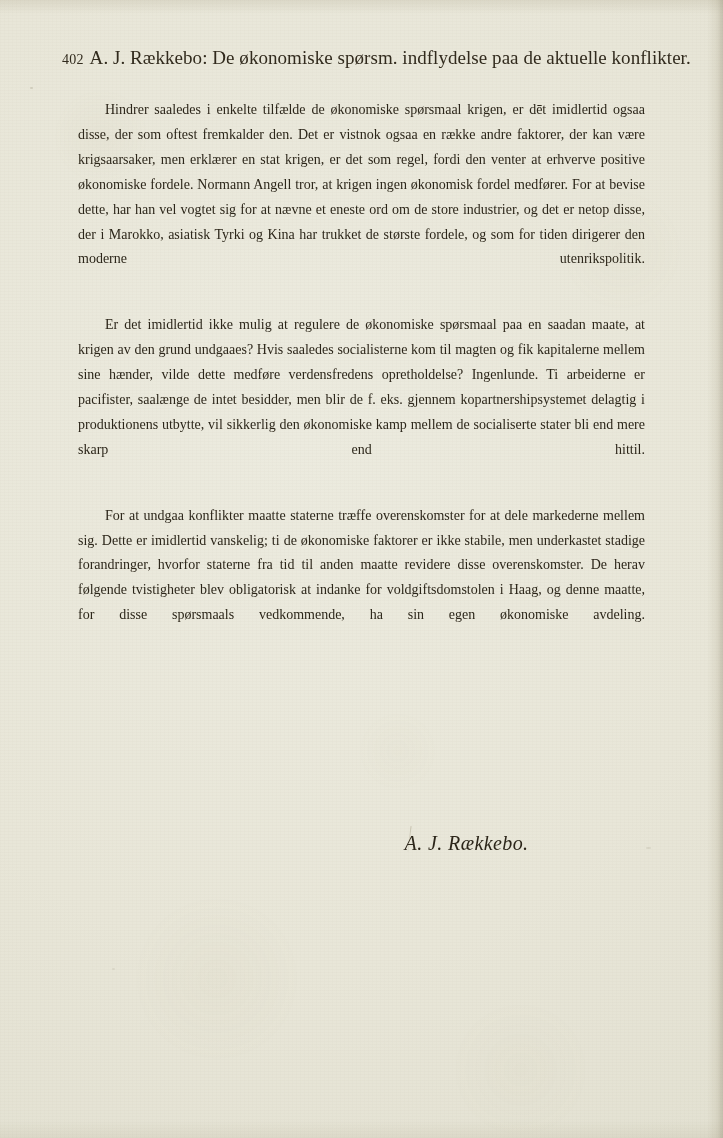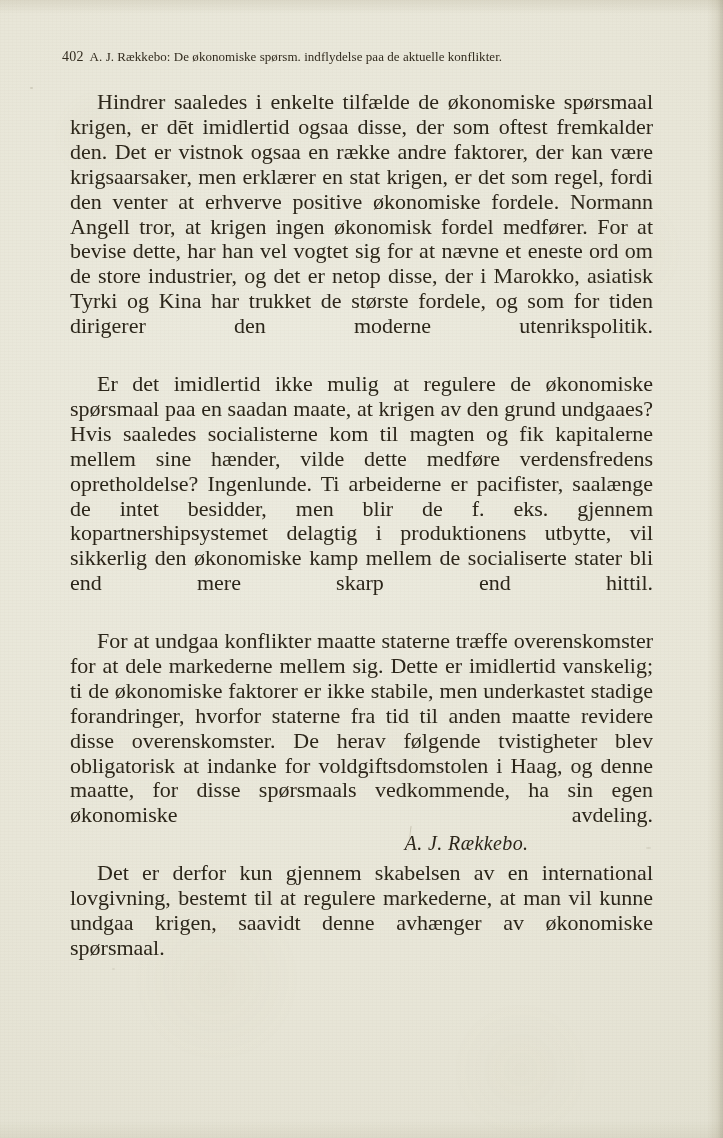--- a/index.html
+++ b/index.html
@@ -88,36 +88,36 @@
     white-space: nowrap;
     color: #312a1d;
     line-height: 1;
   }
   .folio {
     font-size: 14px;
     letter-spacing: .2px;
     vertical-align: baseline;
   }
   .head-title {
-    font-size: 13px;
+    font-size: 19px;
     letter-spacing: .05px;
     margin-left: 6px;
     vertical-align: baseline;
   }
 
   
   #body-text {
     position: absolute;
     left: 0;
     top: 82px;
     width: 599px;
   }
   p.para {
-    margin: 8px;
-    font-size: 22px;
+    margin: 16px;
+    font-size: 14px;
     line-height: 24.9px;
     text-align: justify;
     text-indent: 27px;
     -webkit-hyphens: none;
     hyphens: none;
     word-spacing: .2px;
   }
   p.para:last-of-type { text-align: justify; }
 
   
@@ -169,21 +169,20 @@
   <div id="content">
 
     <div id="running-head">
       <span class="folio">402</span><span class="head-title">A. J. Rækkebo:  De økonomiske spørsm. indflydelse paa de aktuelle konflikter.</span>
     </div>
 
     <div id="body-text">
       <p class="para">Hindrer saaledes i enkelte tilfælde de økonomiske spørsmaal krigen, er dēt imidlertid ogsaa disse, der som oftest fremkalder den. Det er vistnok ogsaa en række andre faktorer, der kan være krigsaarsaker, men erklærer en stat krigen, er det som regel, fordi den venter at erhverve positive økonomiske fordele. Normann Angell tror, at krigen ingen økonomisk fordel medfører. For at bevise dette, har han vel vogtet sig for at nævne et eneste ord om de store industrier, og det er netop disse, der i Marokko, asiatisk Tyrki og Kina har trukket de største fordele, og som for tiden dirigerer den moderne utenrikspolitik.</p>
       <p class="para">Er det imidlertid ikke mulig at regulere de økonomiske spørsmaal paa en saadan maate, at krigen av den grund undgaaes? Hvis saaledes socialisterne kom til magten og fik kapitalerne mellem sine hænder, vilde dette medføre verdensfredens opretholdelse? Ingenlunde. Ti arbeiderne er pacifister, saalænge de intet besidder, men blir de f. eks. gjennem kopartnershipsystemet delagtig i produktionens utbytte, vil sikkerlig den økonomiske kamp mellem de socialiserte stater bli end mere skarp end hittil.</p>
       <p class="para">For at undgaa konflikter maatte staterne træffe overenskomster for at dele markederne mellem sig. Dette er imidlertid vanskelig; ti de økonomiske faktorer er ikke stabile, men underkastet stadige forandringer, hvorfor staterne fra tid til anden maatte revidere disse overenskomster. De herav følgende tvistigheter blev obligatorisk at indanke for voldgiftsdomstolen i Haag, og denne maatte, for disse spørsmaals vedkommende, ha sin egen økonomiske avdeling.</p>
-      <p class="para">Det er derfor kun gjennem skabelsen av en international lovgivning, bestemt til at regulere markederne, at man vil kunne undgaa krigen, saavidt denne avhænger av økonomiske spørsmaal.</p>
     </div>
 
     <div id="signature">A. J. Rækkebo.</div>
 
   </div>
 
   <div id="stray-mark"></div>
   <div class="speck" style="left:30px;top:87px;width:3px;height:2px;opacity:.5;"></div>
   <div class="speck" style="left:646px;top:847px;width:5px;height:2px;opacity:.35;"></div>
   <div class="speck" style="left:112px;top:968px;width:3px;height:2px;opacity:.3;"></div>

